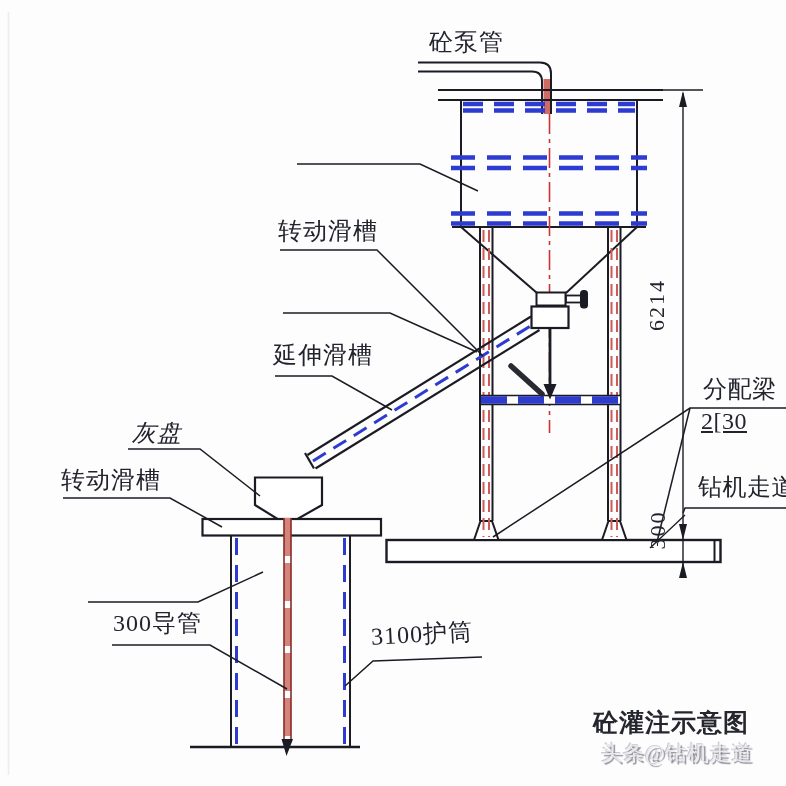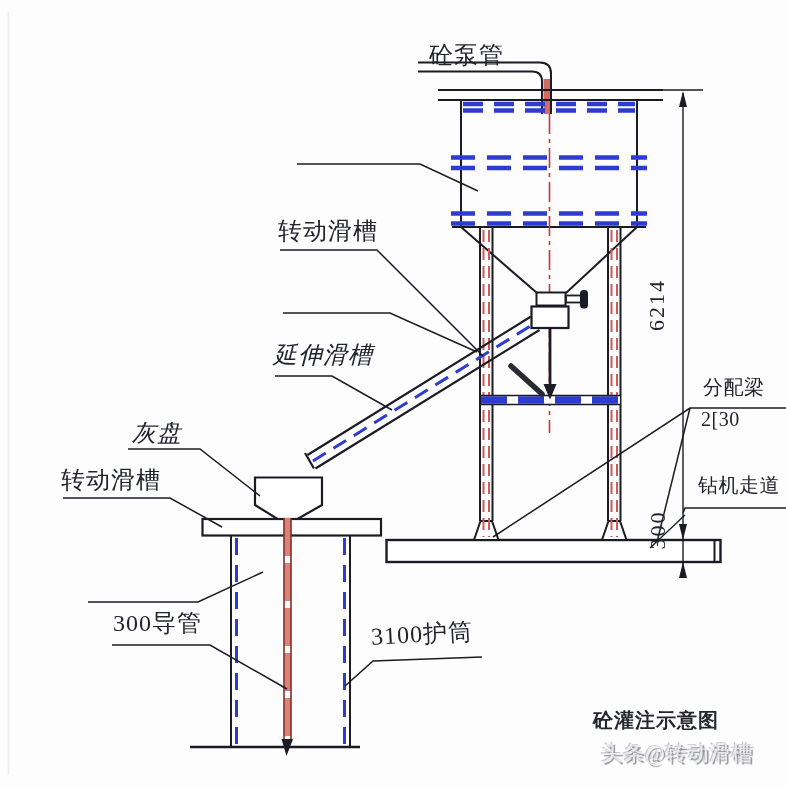--- a/index.html
+++ b/index.html
@@ -5,29 +5,29 @@
   html,body{margin:0;padding:0;background:#ffffff;}
   .stage{
     position:relative;width:786px;height:786px;background:#fdfdfe;
     overflow:hidden;font-family:"Liberation Serif","DejaVu Serif",serif;
   }
   .stage svg{position:absolute;left:0;top:0;}
   .lbl{
     position:absolute;color:#23232e;font-size:24px;line-height:1;
     letter-spacing:1px;white-space:nowrap;
   }
-  .lbl.small{font-size:20px;letter-spacing:0.5px;}
+  .lbl.small{font-size:24px;letter-spacing:0.5px;}
   .lbl.tilt{transform:rotate(-3deg);}
   .dim-v{
     position:absolute;color:#23232e;font-size:22px;line-height:1;
     white-space:nowrap;text-align:center;transform:rotate(-90deg);
     transform-origin:center center;letter-spacing:2px;
   }
   .title{
-    position:absolute;color:#26262f;font-size:20px;font-weight:bold;
+    position:absolute;color:#26262f;font-size:25px;font-weight:bold;
     letter-spacing:1px;line-height:1;white-space:nowrap;
   }
   .watermark{
     position:absolute;color:#e9e9ee;font-size:21px;line-height:1;
     letter-spacing:1px;white-space:nowrap;
     text-shadow:2px 2px 1px #8d8d97,-1px -1px 0 #c8c8cf;
   }
 </style>
 </head>
 <body>
@@ -158,30 +158,30 @@
       <path d="M63 498 H170 L222 527"></path>
       <path d="M88 602 H198 L263 572"></path>
       <path d="M112 645 H210 L287 689"></path>
       <path d="M482 657 L373 661 L345 686"></path>
       <path d="M786 408 H690 L493 537"></path>
       <path d="M690 408 L657 542"></path>
       <path d="M786 508 H685 L683 513"></path>
     </g>
   </svg>
 
-  <div class="lbl" style="left:429px;top:30px;margin-top:13px;">砼泵管</div>
+  <div class="lbl" style="left:429px;top:30px;">砼泵管</div>
   <div class="lbl" style="left:278px;top:219px;text-align:center;">转动滑槽</div>
-  <div class="lbl" style="left:273px;top:343px;font-style:italic;">延伸滑槽</div>
+  <div class="lbl" style="left:273px;top:343px;">延伸滑槽</div>
   <div class="lbl" style="left:132px;top:421px;font-style:italic;">灰盘</div>
   <div class="lbl" style="left:61px;top:468px;">转动滑槽</div>
   <div class="lbl" style="left:113px;top:611px;">300导管</div>
   <div class="lbl tilt" style="left:371px;top:622px;">3100护筒</div>
   <div class="lbl small" style="left:703px;top:377px;">分配梁</div>
-  <div class="lbl small" style="left:701px;top:409px;">2[30</div>
+  <div class="lbl small" style="left:701px;top:409px;text-decoration:underline;">2[30</div>
   <div class="lbl small" style="left:698px;top:475px;">钻机走道</div>
 
   <div class="dim-v" style="left:628px;top:293px;width:60px;height:24px;">6214</div>
   <div class="dim-v" style="left:637px;top:518px;width:44px;height:24px;">300</div>
 
   <div class="title" style="left:593px;top:710px;">砼灌注示意图</div>
-  <div class="watermark" style="left:601px;top:743px;">头条@转动滑槽</div>
+  <div class="watermark" style="left:601px;top:743px;">头条@钻机走道</div>
 
 </div>
 
 </body></html>

